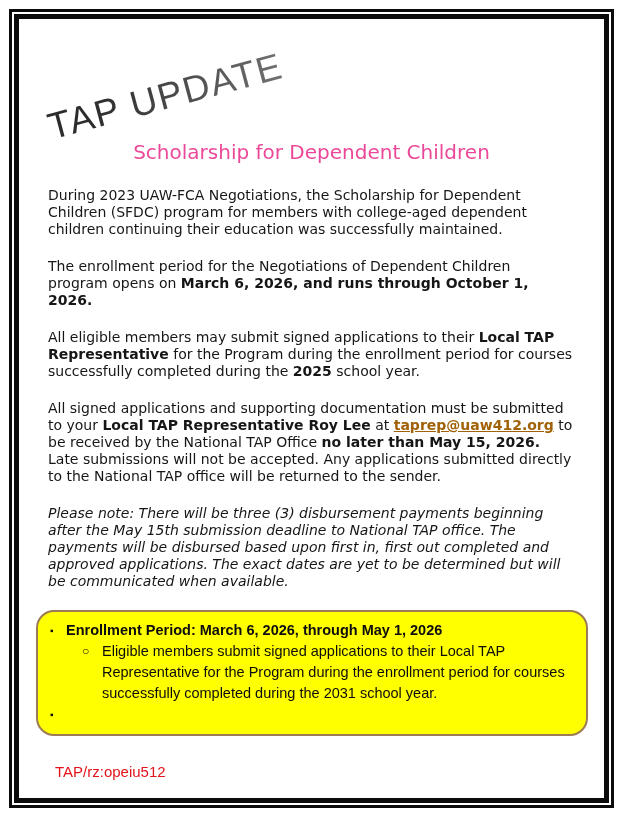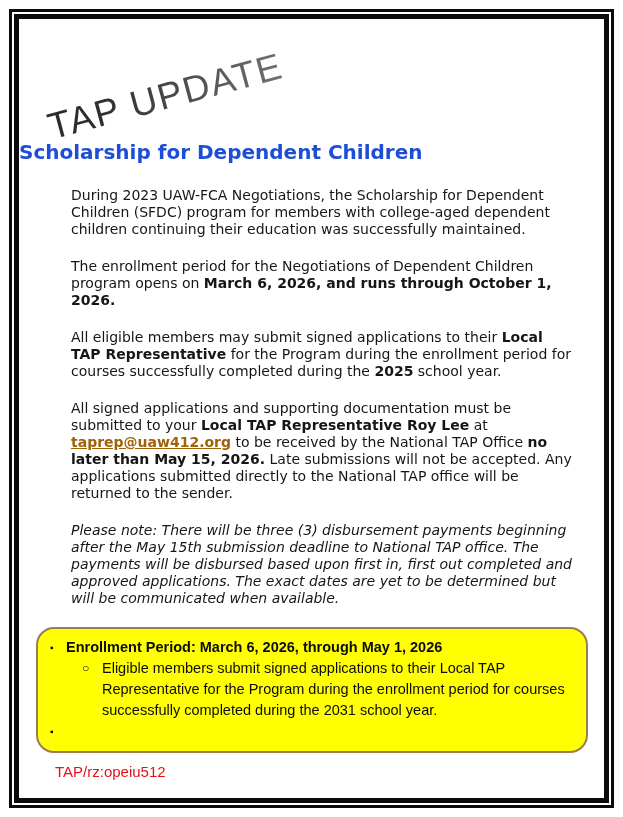--- a/index.html
+++ b/index.html
@@ -13,25 +13,25 @@
     transform:rotate(-15deg); transform-origin:0 50%;
     font-family:"Liberation Sans",sans-serif;
     font-size:37px; letter-spacing:1.5px; font-weight:500;
     color:#3f3f3f;
     background:linear-gradient(105deg,#2c2c2c 20%,#6e6e6e 95%);
     -webkit-background-clip:text; background-clip:text;
     -webkit-text-fill-color:transparent;
     white-space:nowrap;
   }
 
-  .title { margin:0; padding-top:120px; text-align:left;
-    font-size:20px; line-height:26px; font-weight:bold; color:#1d4ed8; }
+  .title { margin:0; padding-top:120px; text-align:center;
+    font-size:20px; line-height:26px; font-weight:normal; color:#ec4899; }
   .title div { white-space:nowrap; }
 
-  .body { padding:22px 30px 0 52px; font-size:14px; line-height:17px; color:#161616; }
+  .body { padding:22px 30px 0 29px; font-size:14px; line-height:17px; color:#161616; }
   .body p { margin:0 0 20px 0; }
   .body p.note { font-style:italic; }
   .body strong { font-weight:bold; }
   .u { text-decoration:underline; color:#a16207; }
 
   .highlight-box {
     margin:6px 16px 0 17px;
     background:#ffff00;
     border:2px solid #9c7b55;
     border-radius:18px;

